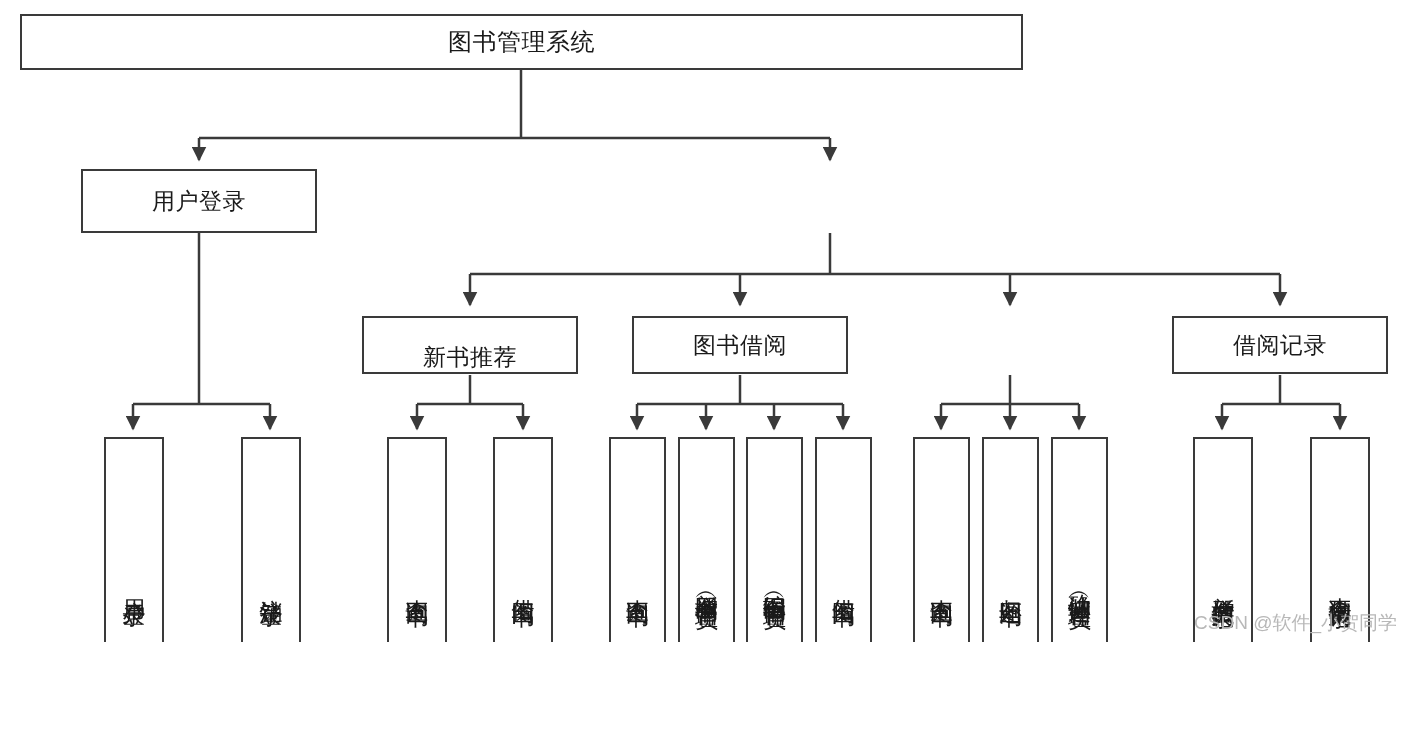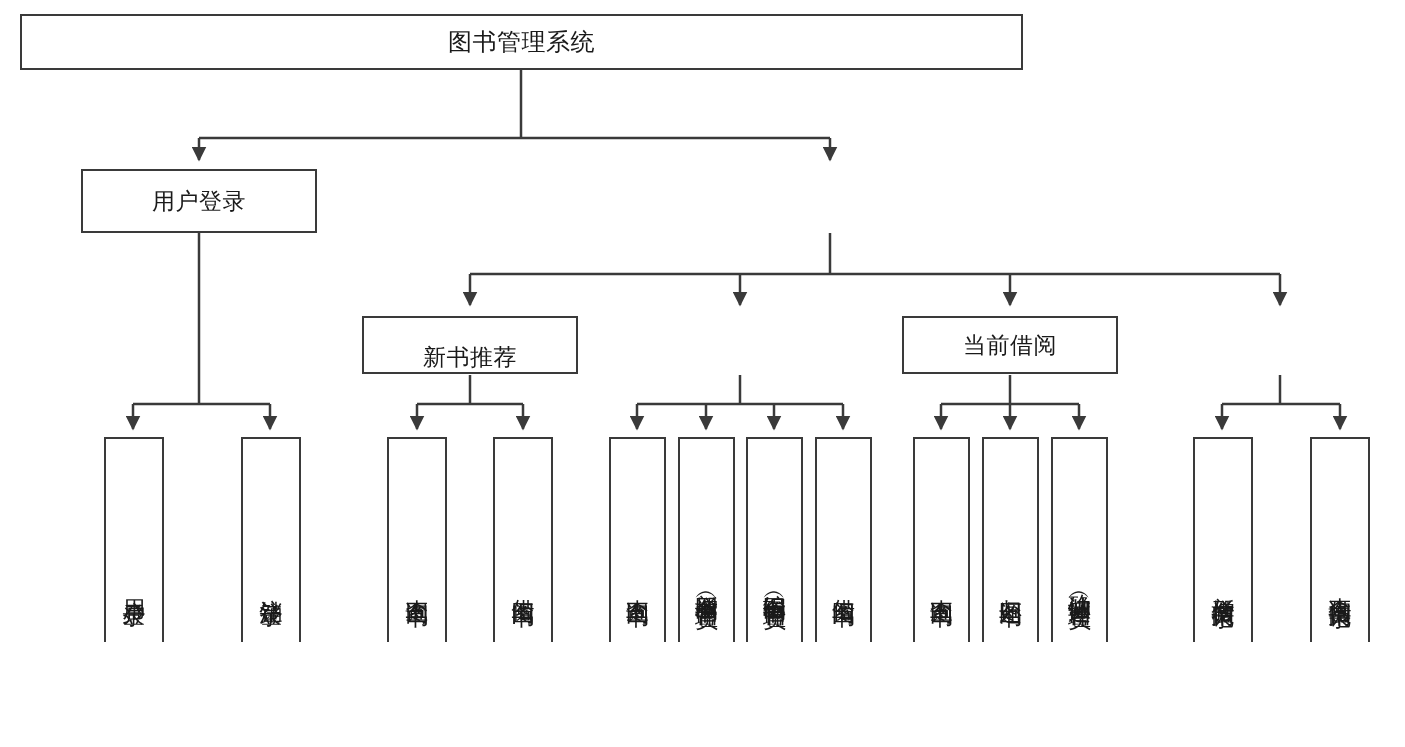--- a/index.html
+++ b/index.html
@@ -123,22 +123,25 @@
     <span class="node-label">图书管理系统</span>
   </div>
 
   <div class="node" style="left:81px; top:169px; width:236px; height:64px;">
     <span class="node-label">用户登录</span>
   </div>
 
   <div class="node" style="left:362px; top:316px; width:216px; height:58px;align-items:flex-end;">
     <span class="node-label">新书推荐</span>
   </div>
-  <div class="node" style="left:902px; top:316px; width:216px; height:58px;">
-    <span class="node-label">当前借阅</span>
+  <div class="node" style="left:632px; top:316px; width:216px; height:58px;">
+    <span class="node-label">图书借阅</span>
+  </div>
+  <div class="node" style="left:1172px; top:316px; width:216px; height:58px;">
+    <span class="node-label">借阅记录</span>
   </div>
 
   <div class="node vertical" style="left:104px; top:437px; width:60px; height:296px;">
     <span class="node-label">用户登录</span>
   </div>
   <div class="node vertical" style="left:241px; top:437px; width:60px; height:296px;">
     <span class="node-label">注销登录</span>
   </div>
 
   <div class="node vertical" style="left:387px; top:437px; width:60px; height:296px;">
@@ -171,14 +174,15 @@
     <span class="node-label">确认归还（管理员）</span>
   </div>
 
   <div class="node vertical" style="left:1193px; top:437px; width:60px; height:296px;">
     <span class="node-label">新增借阅记录</span>
   </div>
   <div class="node vertical" style="left:1310px; top:437px; width:60px; height:296px;">
     <span class="node-label">查询借阅记录</span>
   </div>
 
+  <div class="watermark">CSDN @软件_小贺同学</div>
 
 </div>
 
 </body></html>

